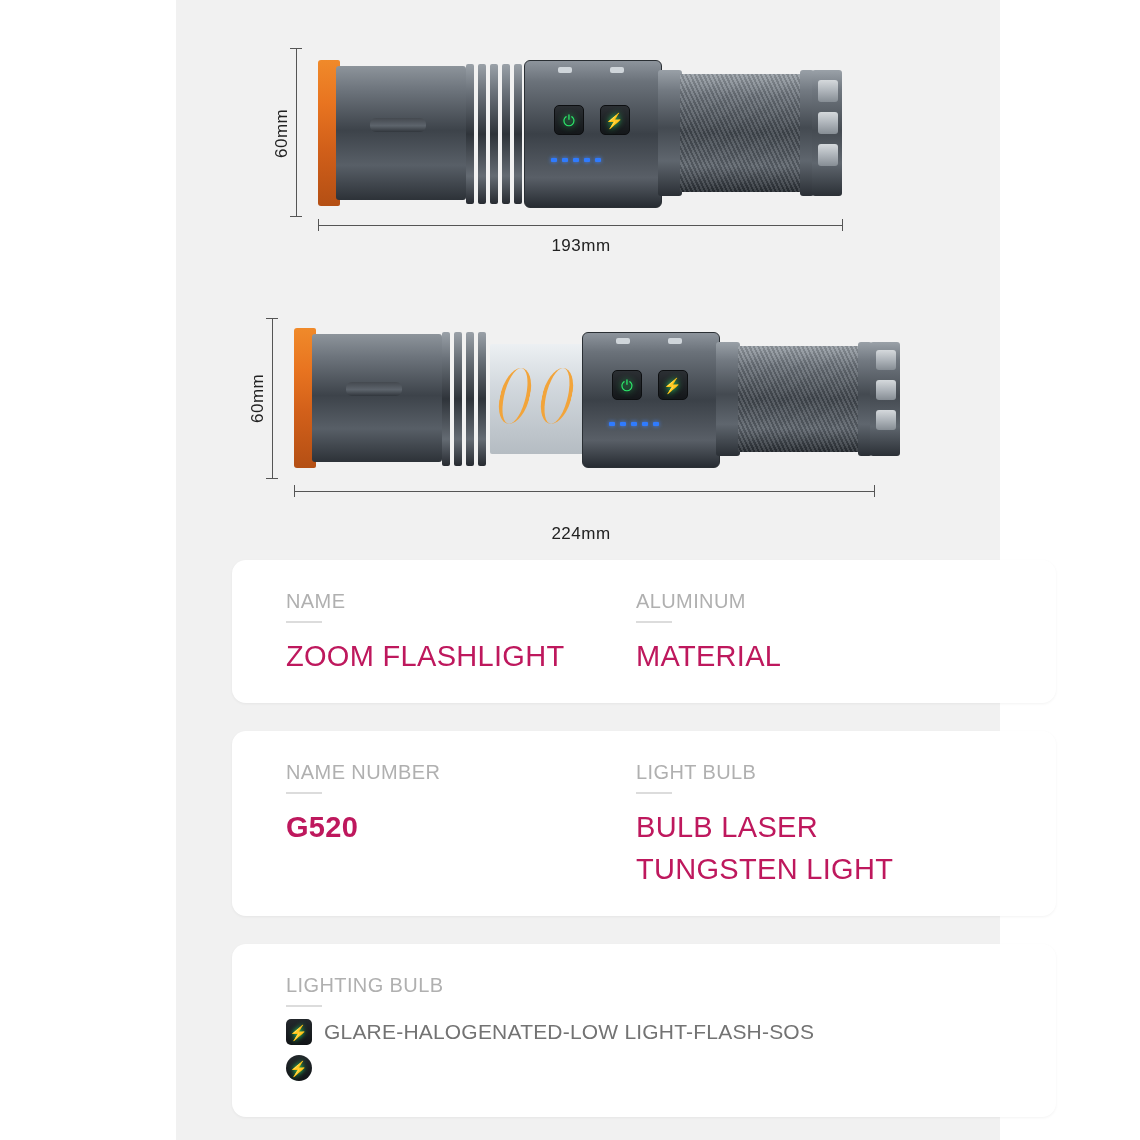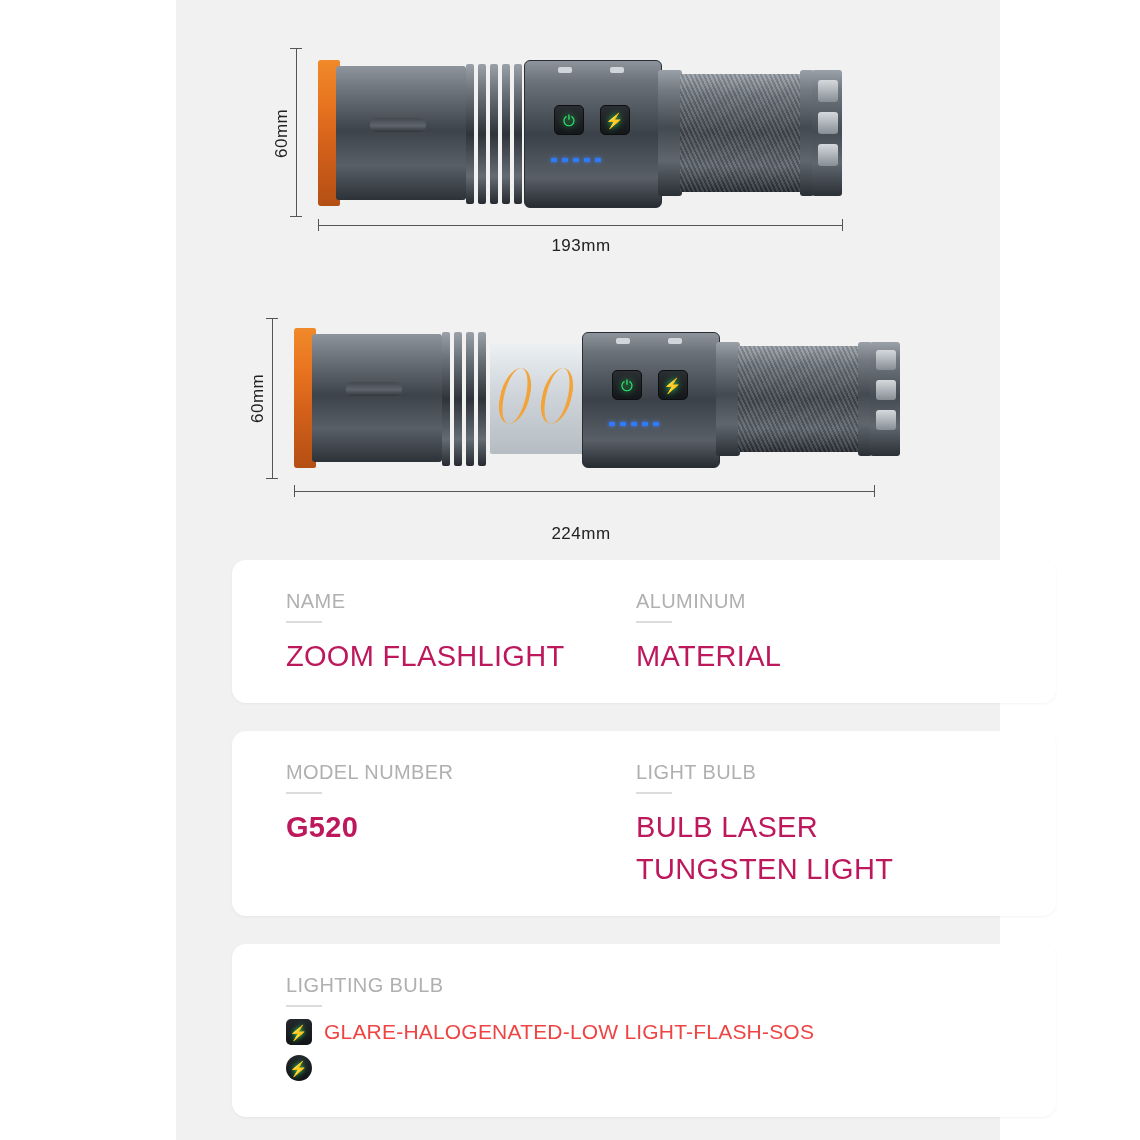--- a/index.html
+++ b/index.html
@@ -240,21 +240,21 @@
     flex: 0 0 auto;
   }
   .mode-icon span {
     color: #2ce86a;
     font-size: 15px;
     text-shadow: 0 0 5px #2ce86a;
     line-height: 1;
   }
   .mode-text {
     font-size: 21px;
-    color: #ef4444;
+    color: #737373;
     letter-spacing: 0.2px;
   }
   .card-partial {
     margin: 0 56px 0 56px;
     background: #ffffff;
     border-radius: 14px 14px 0 0;
     height: 18px;
   }
 </style>
 </head>
@@ -377,21 +377,21 @@
             <div class="field-label">ALUMINUM</div>
             <div class="underline"></div>
             <div class="field-value">MATERIAL</div>
           </div>
         </div>
       </div>
 
       <div class="card">
         <div class="card-row">
           <div class="col col-1">
-            <div class="field-label">MODEL NUMBER</div>
+            <div class="field-label">NAME NUMBER</div>
             <div class="underline"></div>
             <div class="field-value bold">G520</div>
           </div>
           <div class="col col-2">
             <div class="field-label">LIGHT BULB</div>
             <div class="underline"></div>
             <div class="field-value">BULB LASER TUNGSTEN LIGHT</div>
           </div>
         </div>
       </div>

